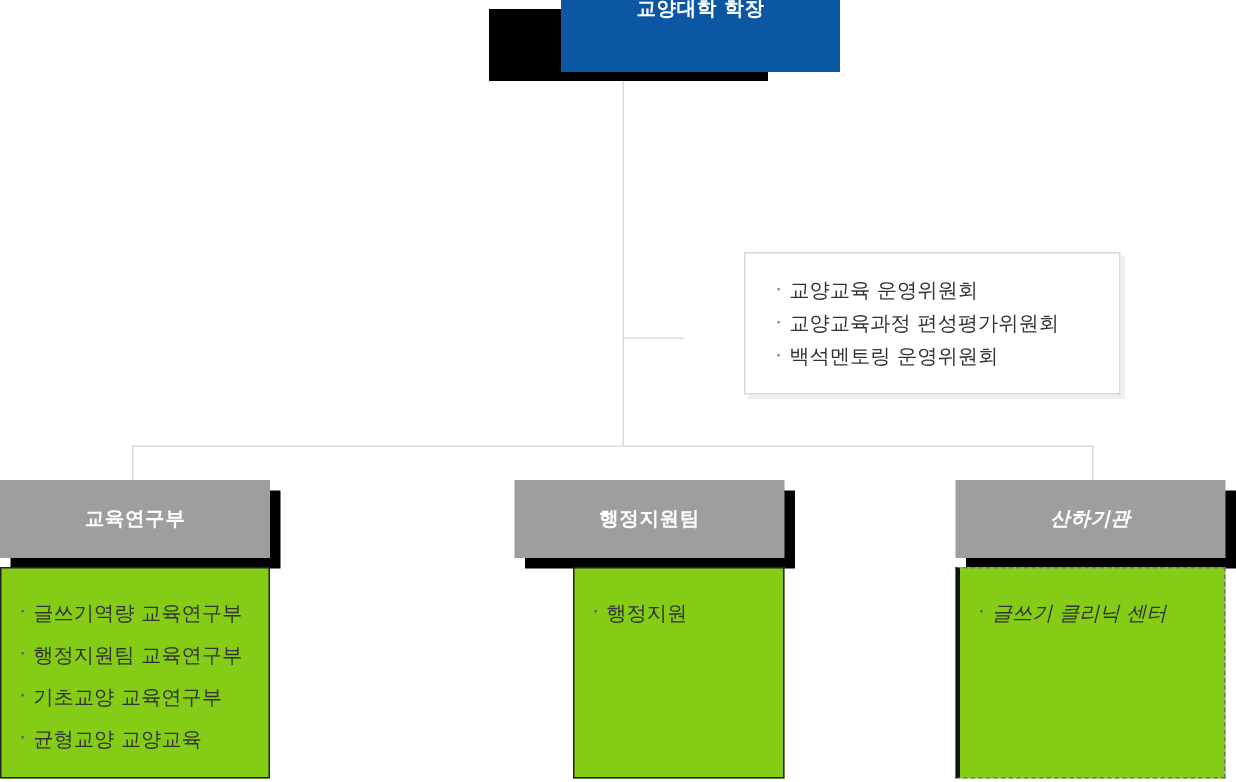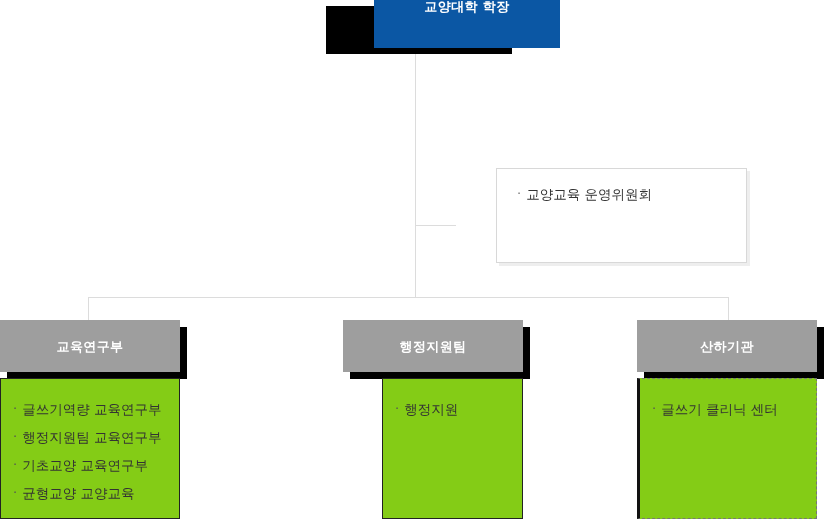--- a/index.html
+++ b/index.html
@@ -166,20 +166,26 @@
     <div class="dean-shadow"></div>
     <div class="dean-box">
       <span class="dean-label">교양대학 학장</span>
     </div>
   </div>
 
   <div class="committee">
     <div class="row">
       <span class="bullet">·</span><span>교양교육 운영위원회</span>
     </div>
+    <div class="row">
+      <span class="bullet">·</span><span>교양교육과정 편성평가위원회</span>
+    </div>
+    <div class="row">
+      <span class="bullet">·</span><span>백석멘토링 운영위원회</span>
+    </div>
   </div>
 
   <div class="col" style="left:0px; width:180px;">
     <div class="col-head-wrap">
       <div class="col-head-shadow"></div>
       <div class="col-head">
         <span class="col-head-label">교육연구부</span>
       </div>
     </div>
     <div class="col-body" style="height:141px;">
@@ -205,21 +211,21 @@
         <span class="col-head-label">행정지원팀</span>
       </div>
     </div>
     <div class="col-body" style="height:141px;margin-left:39px;">
       <div class="row">
         <span class="bullet">·</span><span>행정지원</span>
       </div>
     </div>
   </div>
 
-  <div class="col" style="left:637px; width:180px;">
+  <div class="col" style="left:637px; width:180px;font-style:italic;">
     <div class="col-head-wrap">
       <div class="col-head-shadow"></div>
       <div class="col-head">
         <span class="col-head-label">산하기관</span>
       </div>
     </div>
     <div class="col-body dashed" style="height:141px;">
       <div class="row">
         <span class="bullet">·</span><span>글쓰기 클리닉 센터</span>
       </div>

